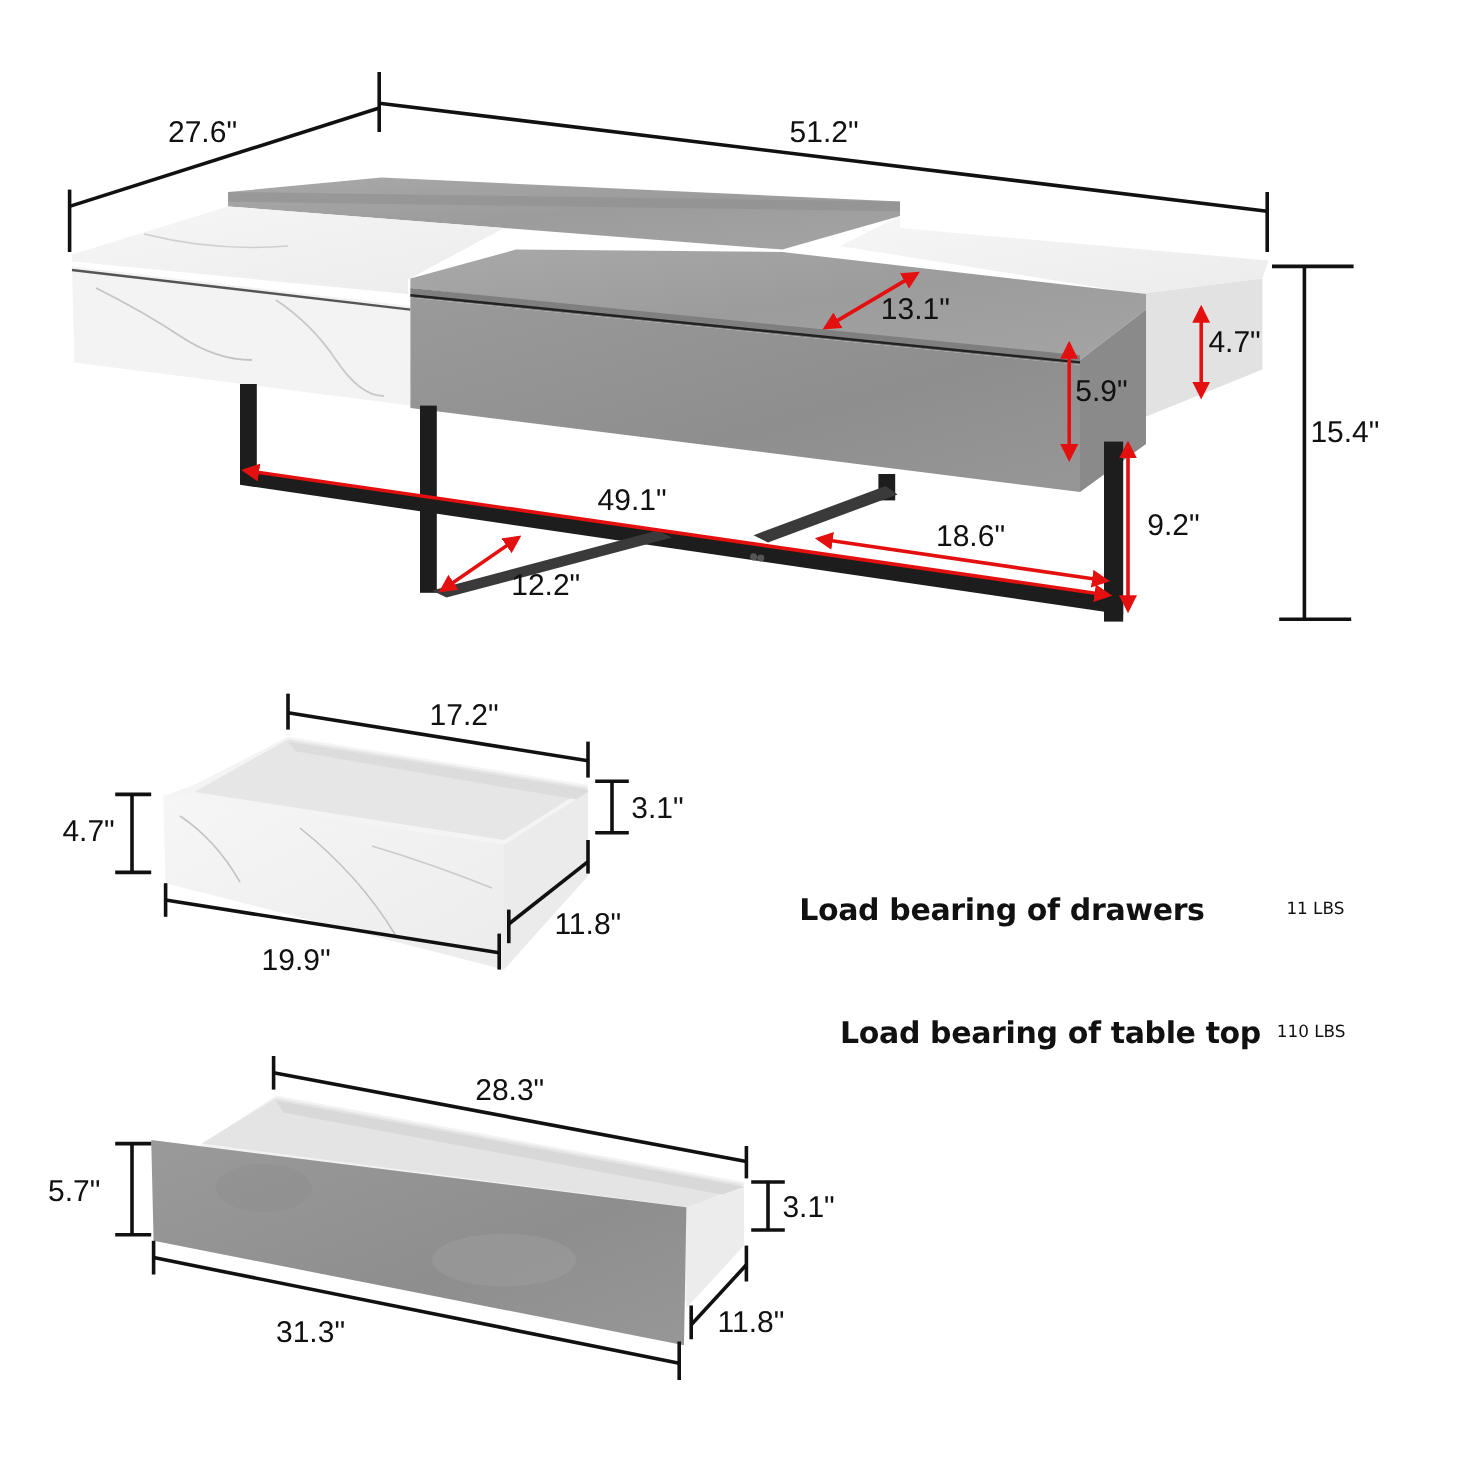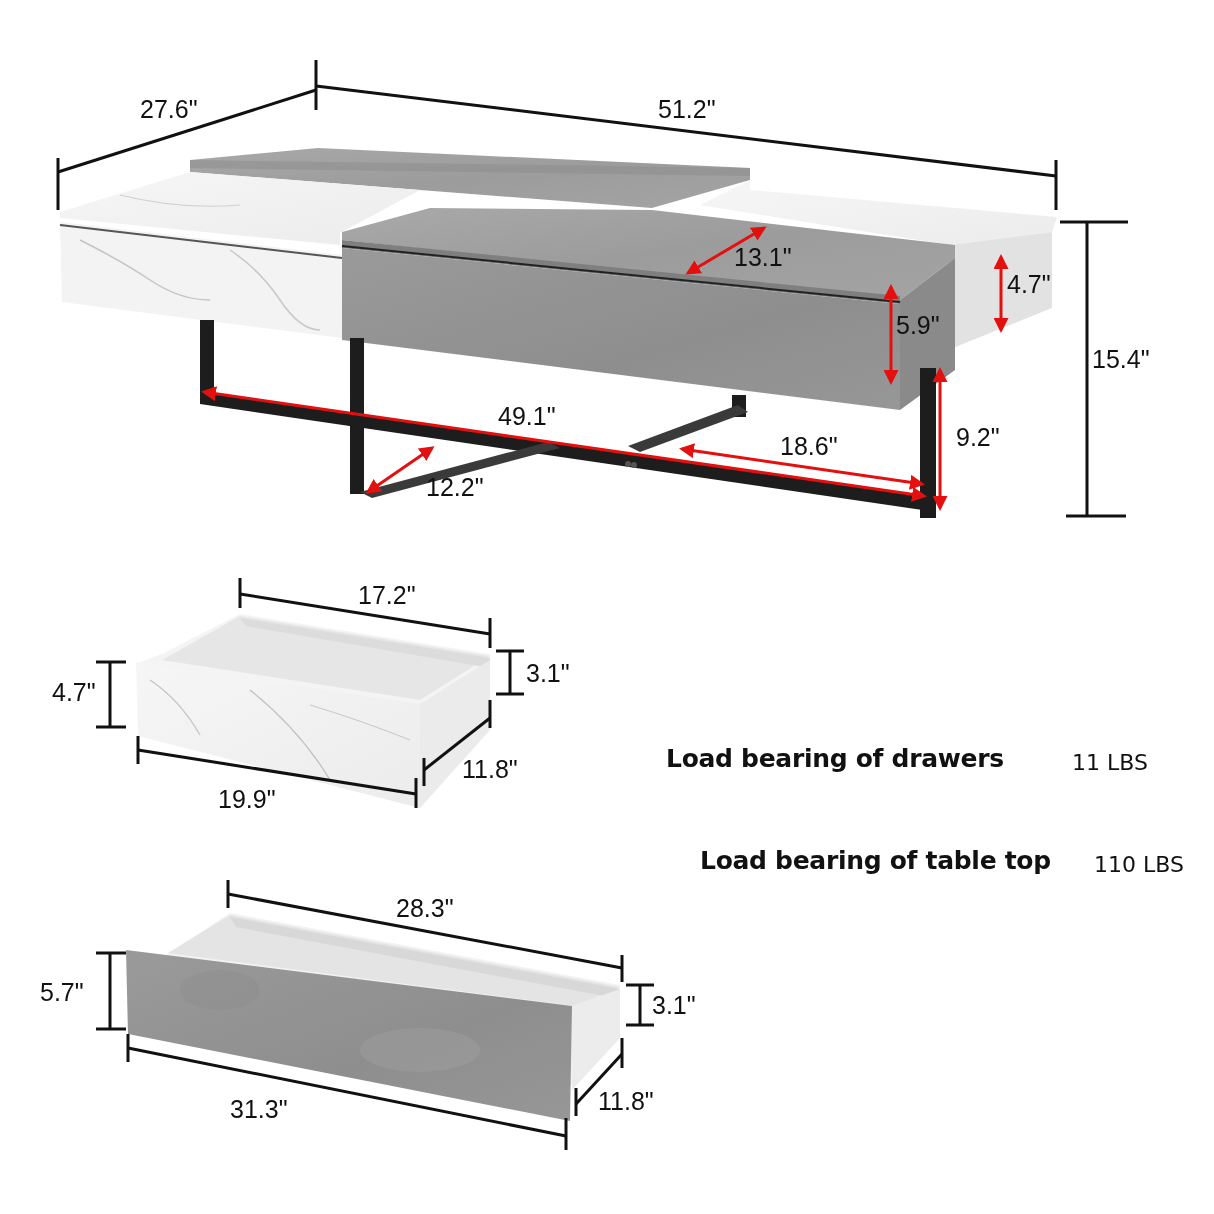--- a/index.html
+++ b/index.html
@@ -3,21 +3,21 @@
 <meta charset="utf-8">
 <style>
   html, body { margin: 0; padding: 0; background: #ffffff; }
   body { width: 1214px; height: 1214px; position: relative; overflow: hidden;
          font-family: "Liberation Sans", sans-serif; }
   svg#canvas { position: absolute; left: 0; top: 0; width: 1214px; height: 1214px; }
   .dim-text { font-family: "Liberation Sans", sans-serif; font-size: 25px; fill: #111; }
   .spec-label { position: absolute; font-family: "DejaVu Sans", sans-serif; font-weight: bold;
                 font-size: 25px; color: #111; white-space: nowrap; letter-spacing: -0.3px; }
   .spec-value { position: absolute; font-family: "DejaVu Sans", sans-serif;
-                font-size: 22px; color: #111; white-space: nowrap; }
+                font-size: 14px; color: #111; white-space: nowrap; }
   .black-line { stroke: #111; stroke-width: 3; fill: none; }
   .red-line { stroke: #e3100f; stroke-width: 3; fill: none; }
   .leg { fill: #1d1d1d; }
   .leg-side { fill: #3a3a3a; }
 </style>
 </head>
 <body>
 
 <svg id="canvas" viewBox="0 0 1214 1214">
   <defs>
@@ -186,13 +186,13 @@
     <line class="black-line" x1="576" y1="1104" x2="622" y2="1054"></line>
     <line class="black-line" x1="576" y1="1088" x2="576" y2="1116"></line>
     <line class="black-line" x1="622" y1="1038" x2="622" y2="1068"></line>
     <text class="dim-text" x="598" y="1110">11.8"</text>
   </g>
 </svg>
 
 <div class="spec-label" style="left:666px; top:744px;">Load bearing of drawers</div>
 <div class="spec-value" style="left:1072px; top:750px;">11 LBS</div>
 <div class="spec-label" style="left:700px; top:846px;">Load bearing of table top</div>
-<div class="spec-value" style="left:1064px; top:852px;margin-left:30px;">110 LBS</div>
+<div class="spec-value" style="left:1064px; top:852px;">110 LBS</div>
 
 </body></html>

